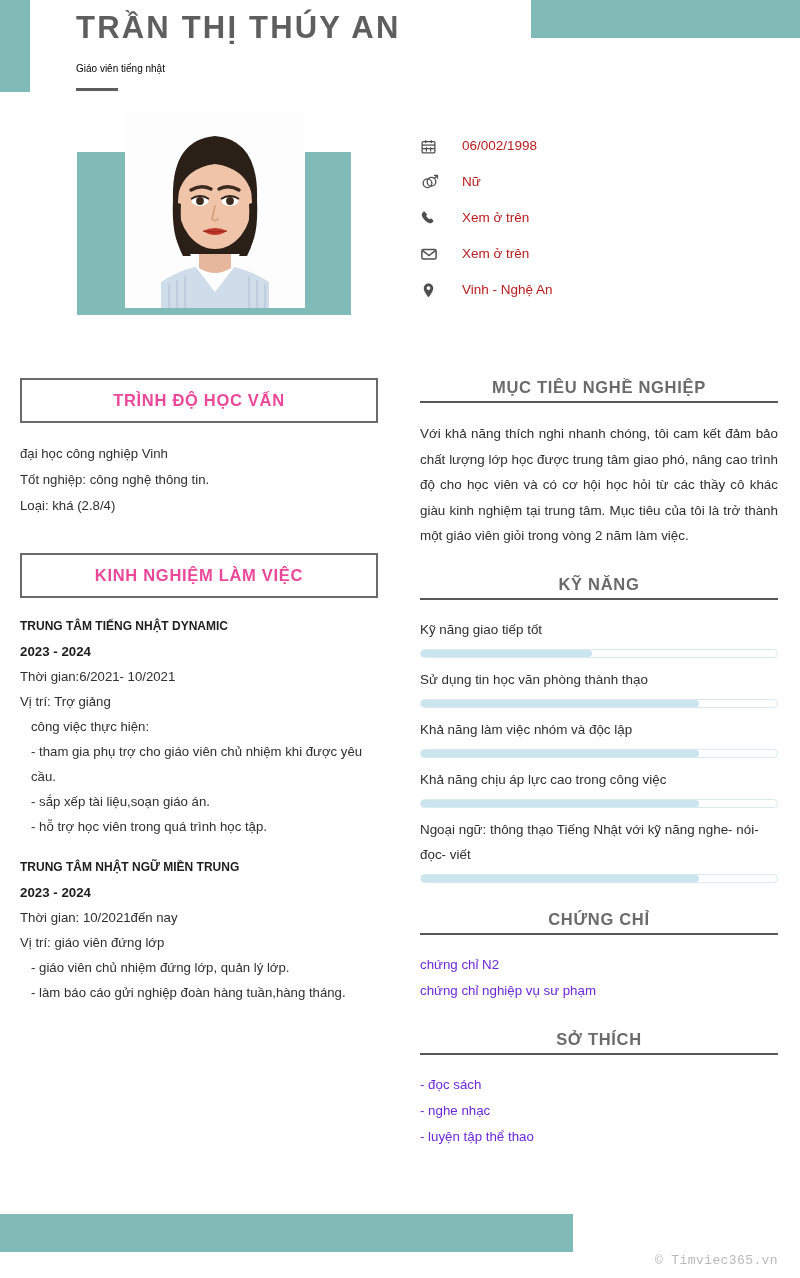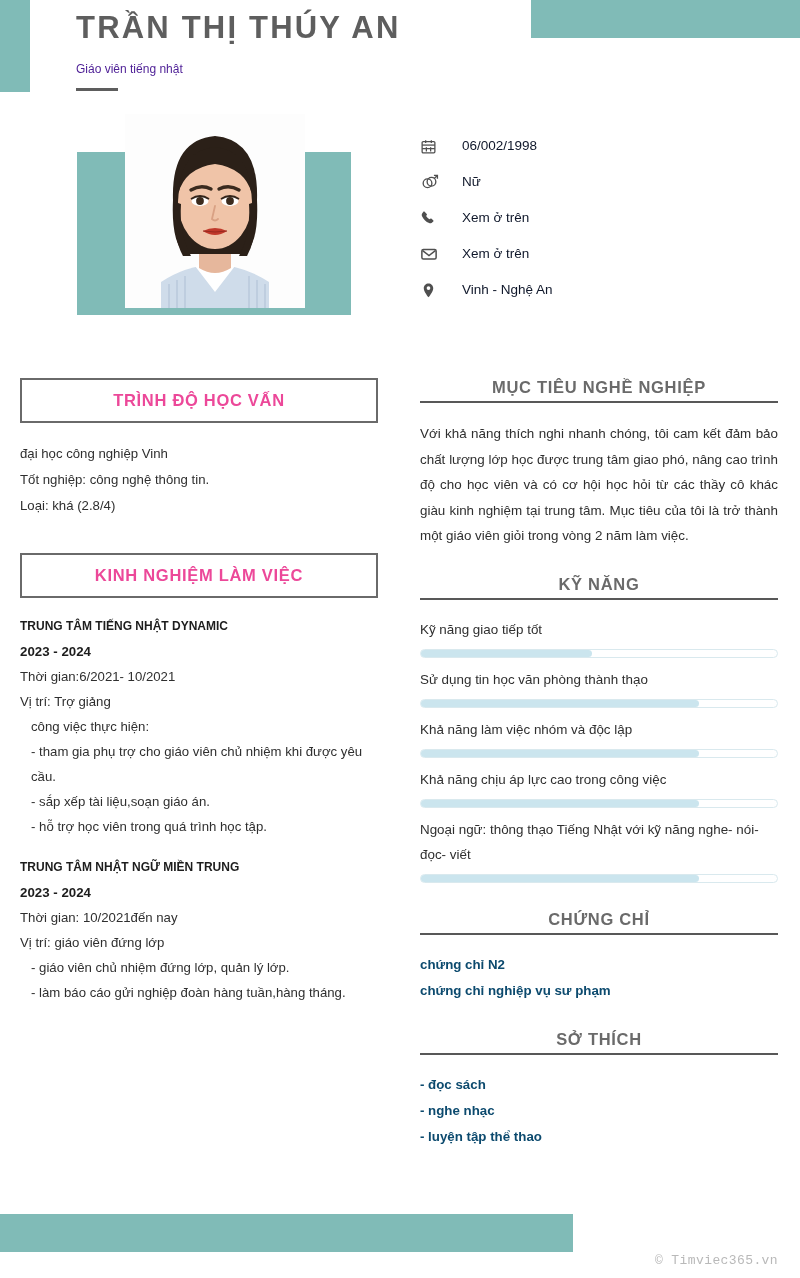--- a/index.html
+++ b/index.html
@@ -44,22 +44,22 @@
   }
   .full-name {
     font-size: 31px;
     font-weight: 700;
     letter-spacing: 2.2px;
     color: #5e5e5e;
     line-height: 40px;
     white-space: nowrap;
   }
   .job-title {
-    font-size: 12px;
-    color: #4c1d95;
+    font-size: 10px;
+    color: #000000;
     margin-top: 11px;
     line-height: 20px;
   }
   .title-underline {
     width: 42px;
     height: 3px;
     background: #5d5d5d;
     margin-top: 9px;
   }
 
@@ -102,21 +102,21 @@
   .contact-icon {
     width: 28px;
     flex: 0 0 28px;
     display: flex;
     align-items: center;
     justify-content: flex-start;
     color: #4f4f4f;
   }
   .contact-text {
     font-size: 13.5px;
-    color: #0f172a;
+    color: #b91c1c;
     margin-left: 14px;
     line-height: 18px;
   }
 
   
   .columns {
     position: relative;
   }
   .col-left {
     position: absolute;
@@ -216,23 +216,22 @@
     left: 0;
     top: 0;
     bottom: 0;
     border-radius: 6px;
     background: #cbe5ee;
   }
 
   .simple-list {
     margin-top: 17px;
     font-size: 13.3px;
-    color: #0c4a6e;
+    color: #6d28d9;
     line-height: 26px;
-    font-weight: bold;
   }
 
   
   .footer-bar {
     position: absolute;
     left: 0;
     top: 1214px;
     width: 573px;
     height: 38px;
     background: #80bbb7;

